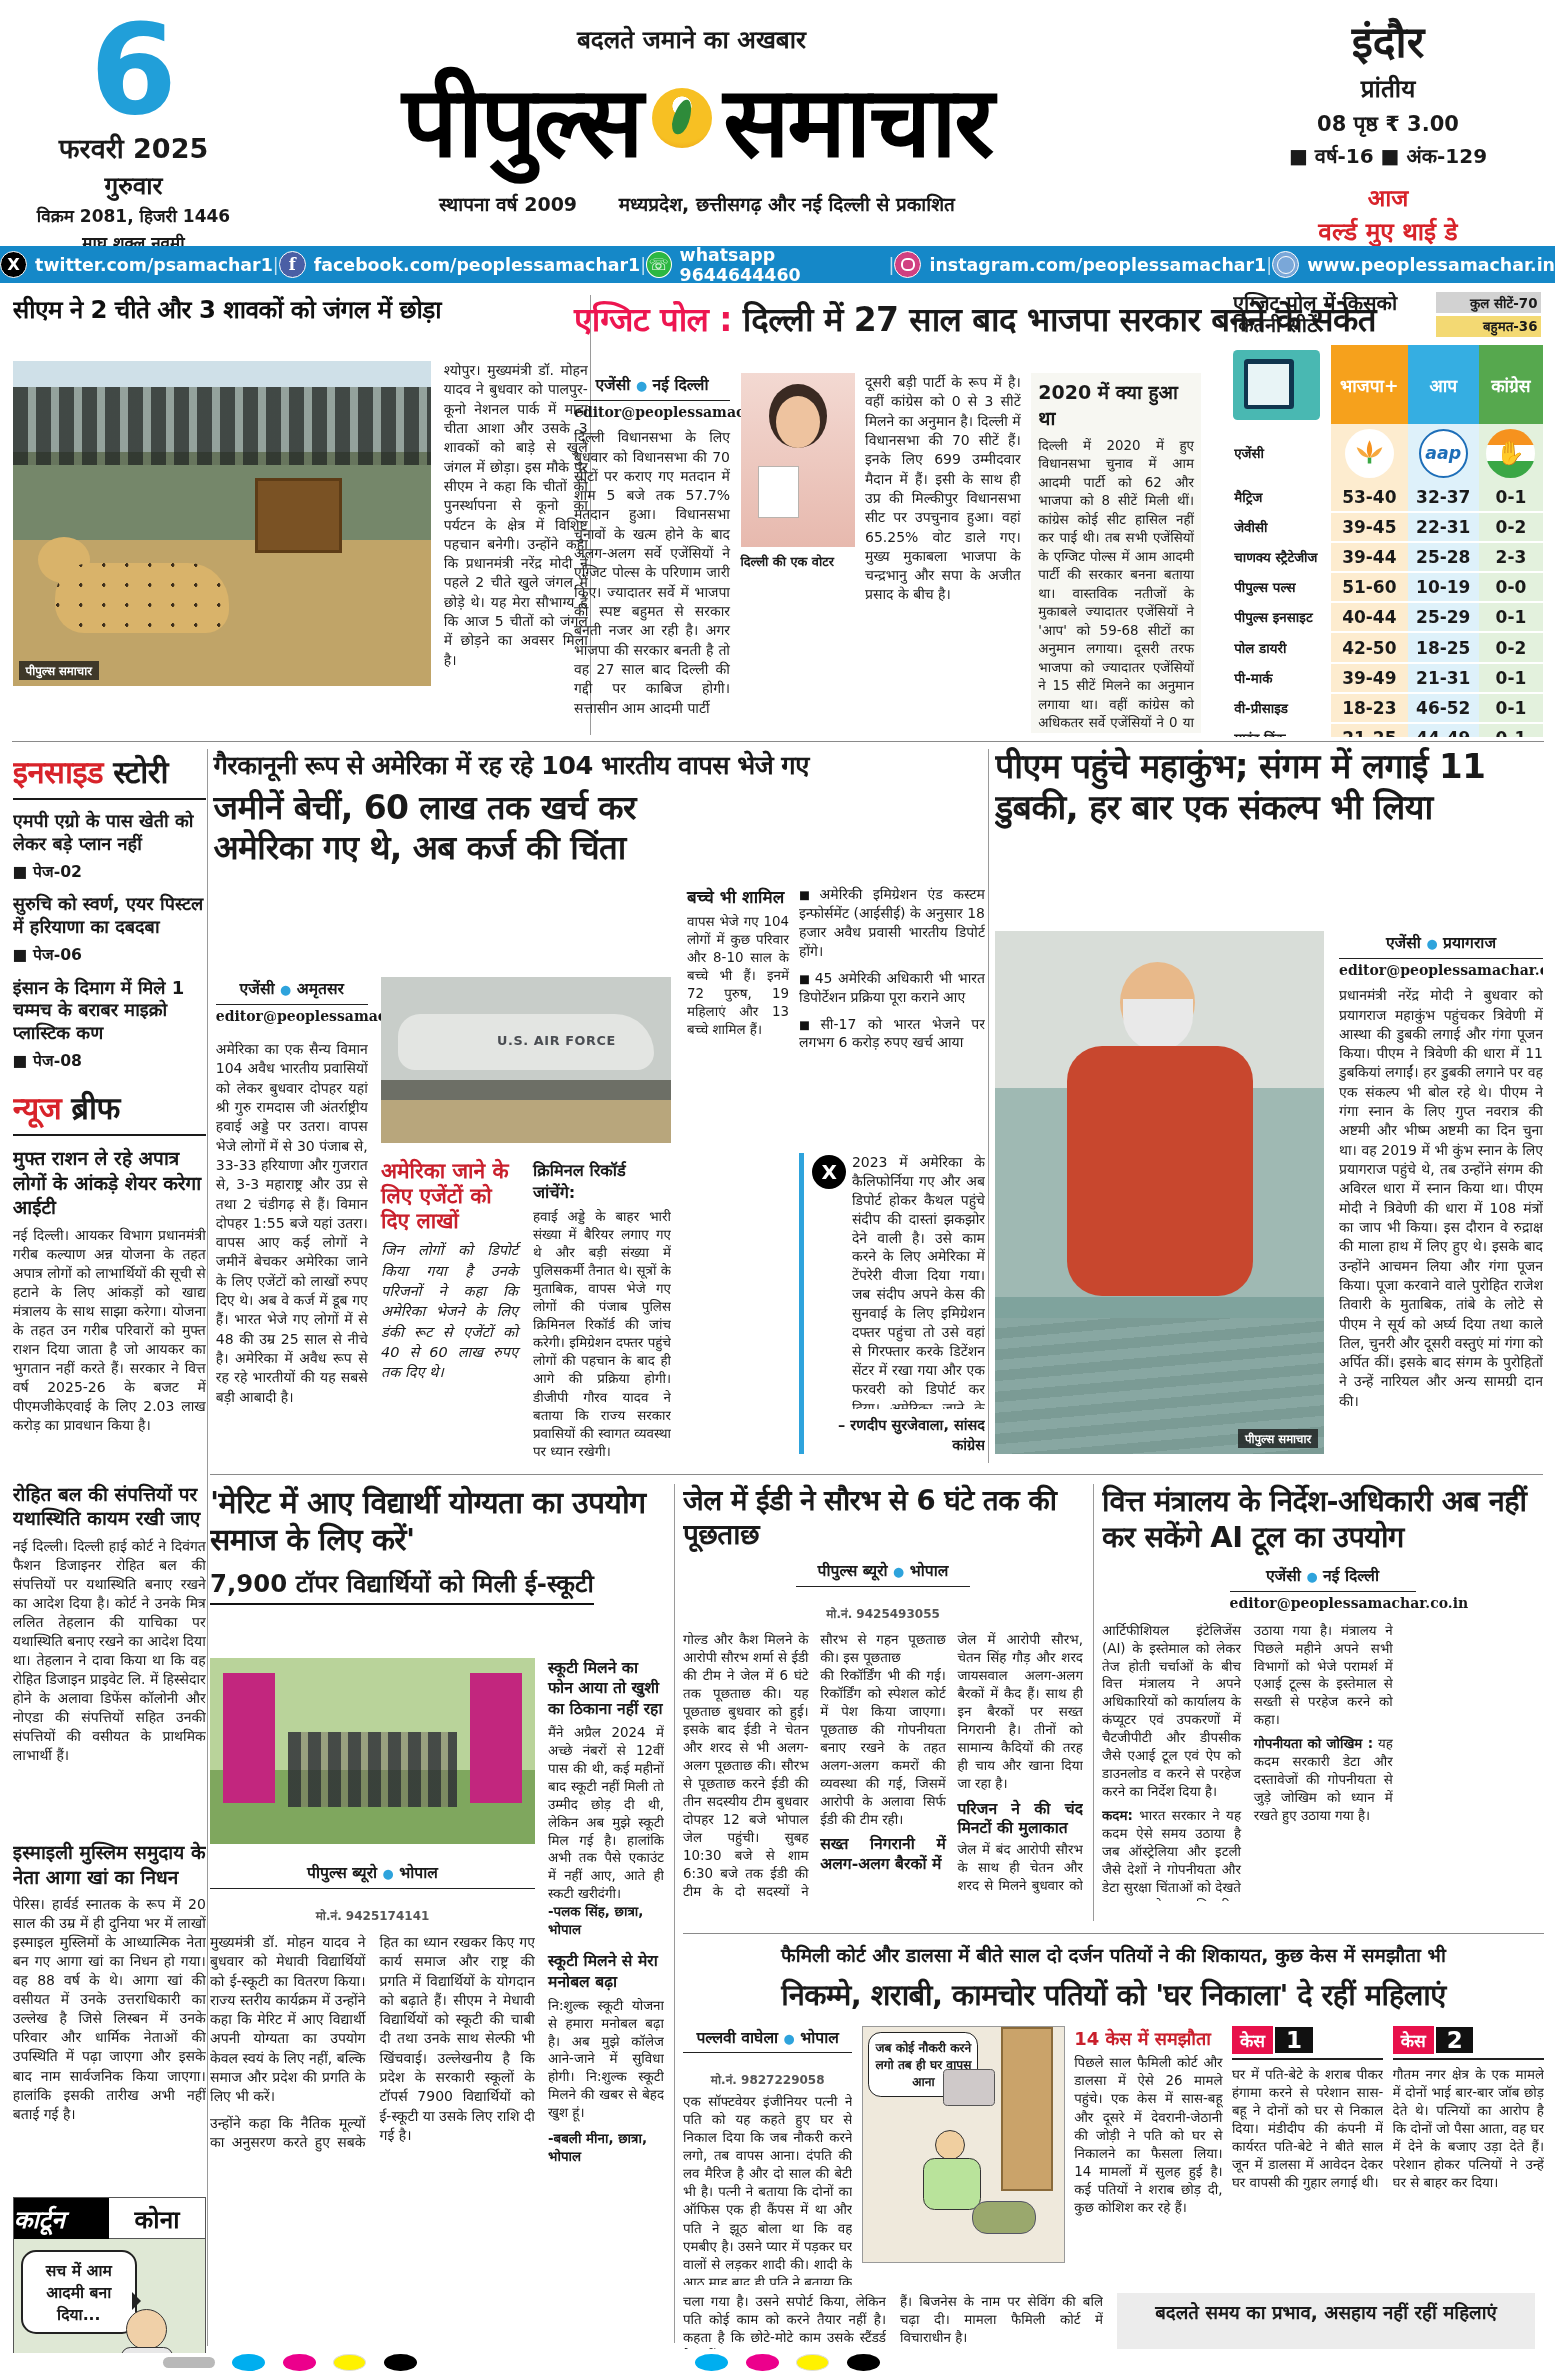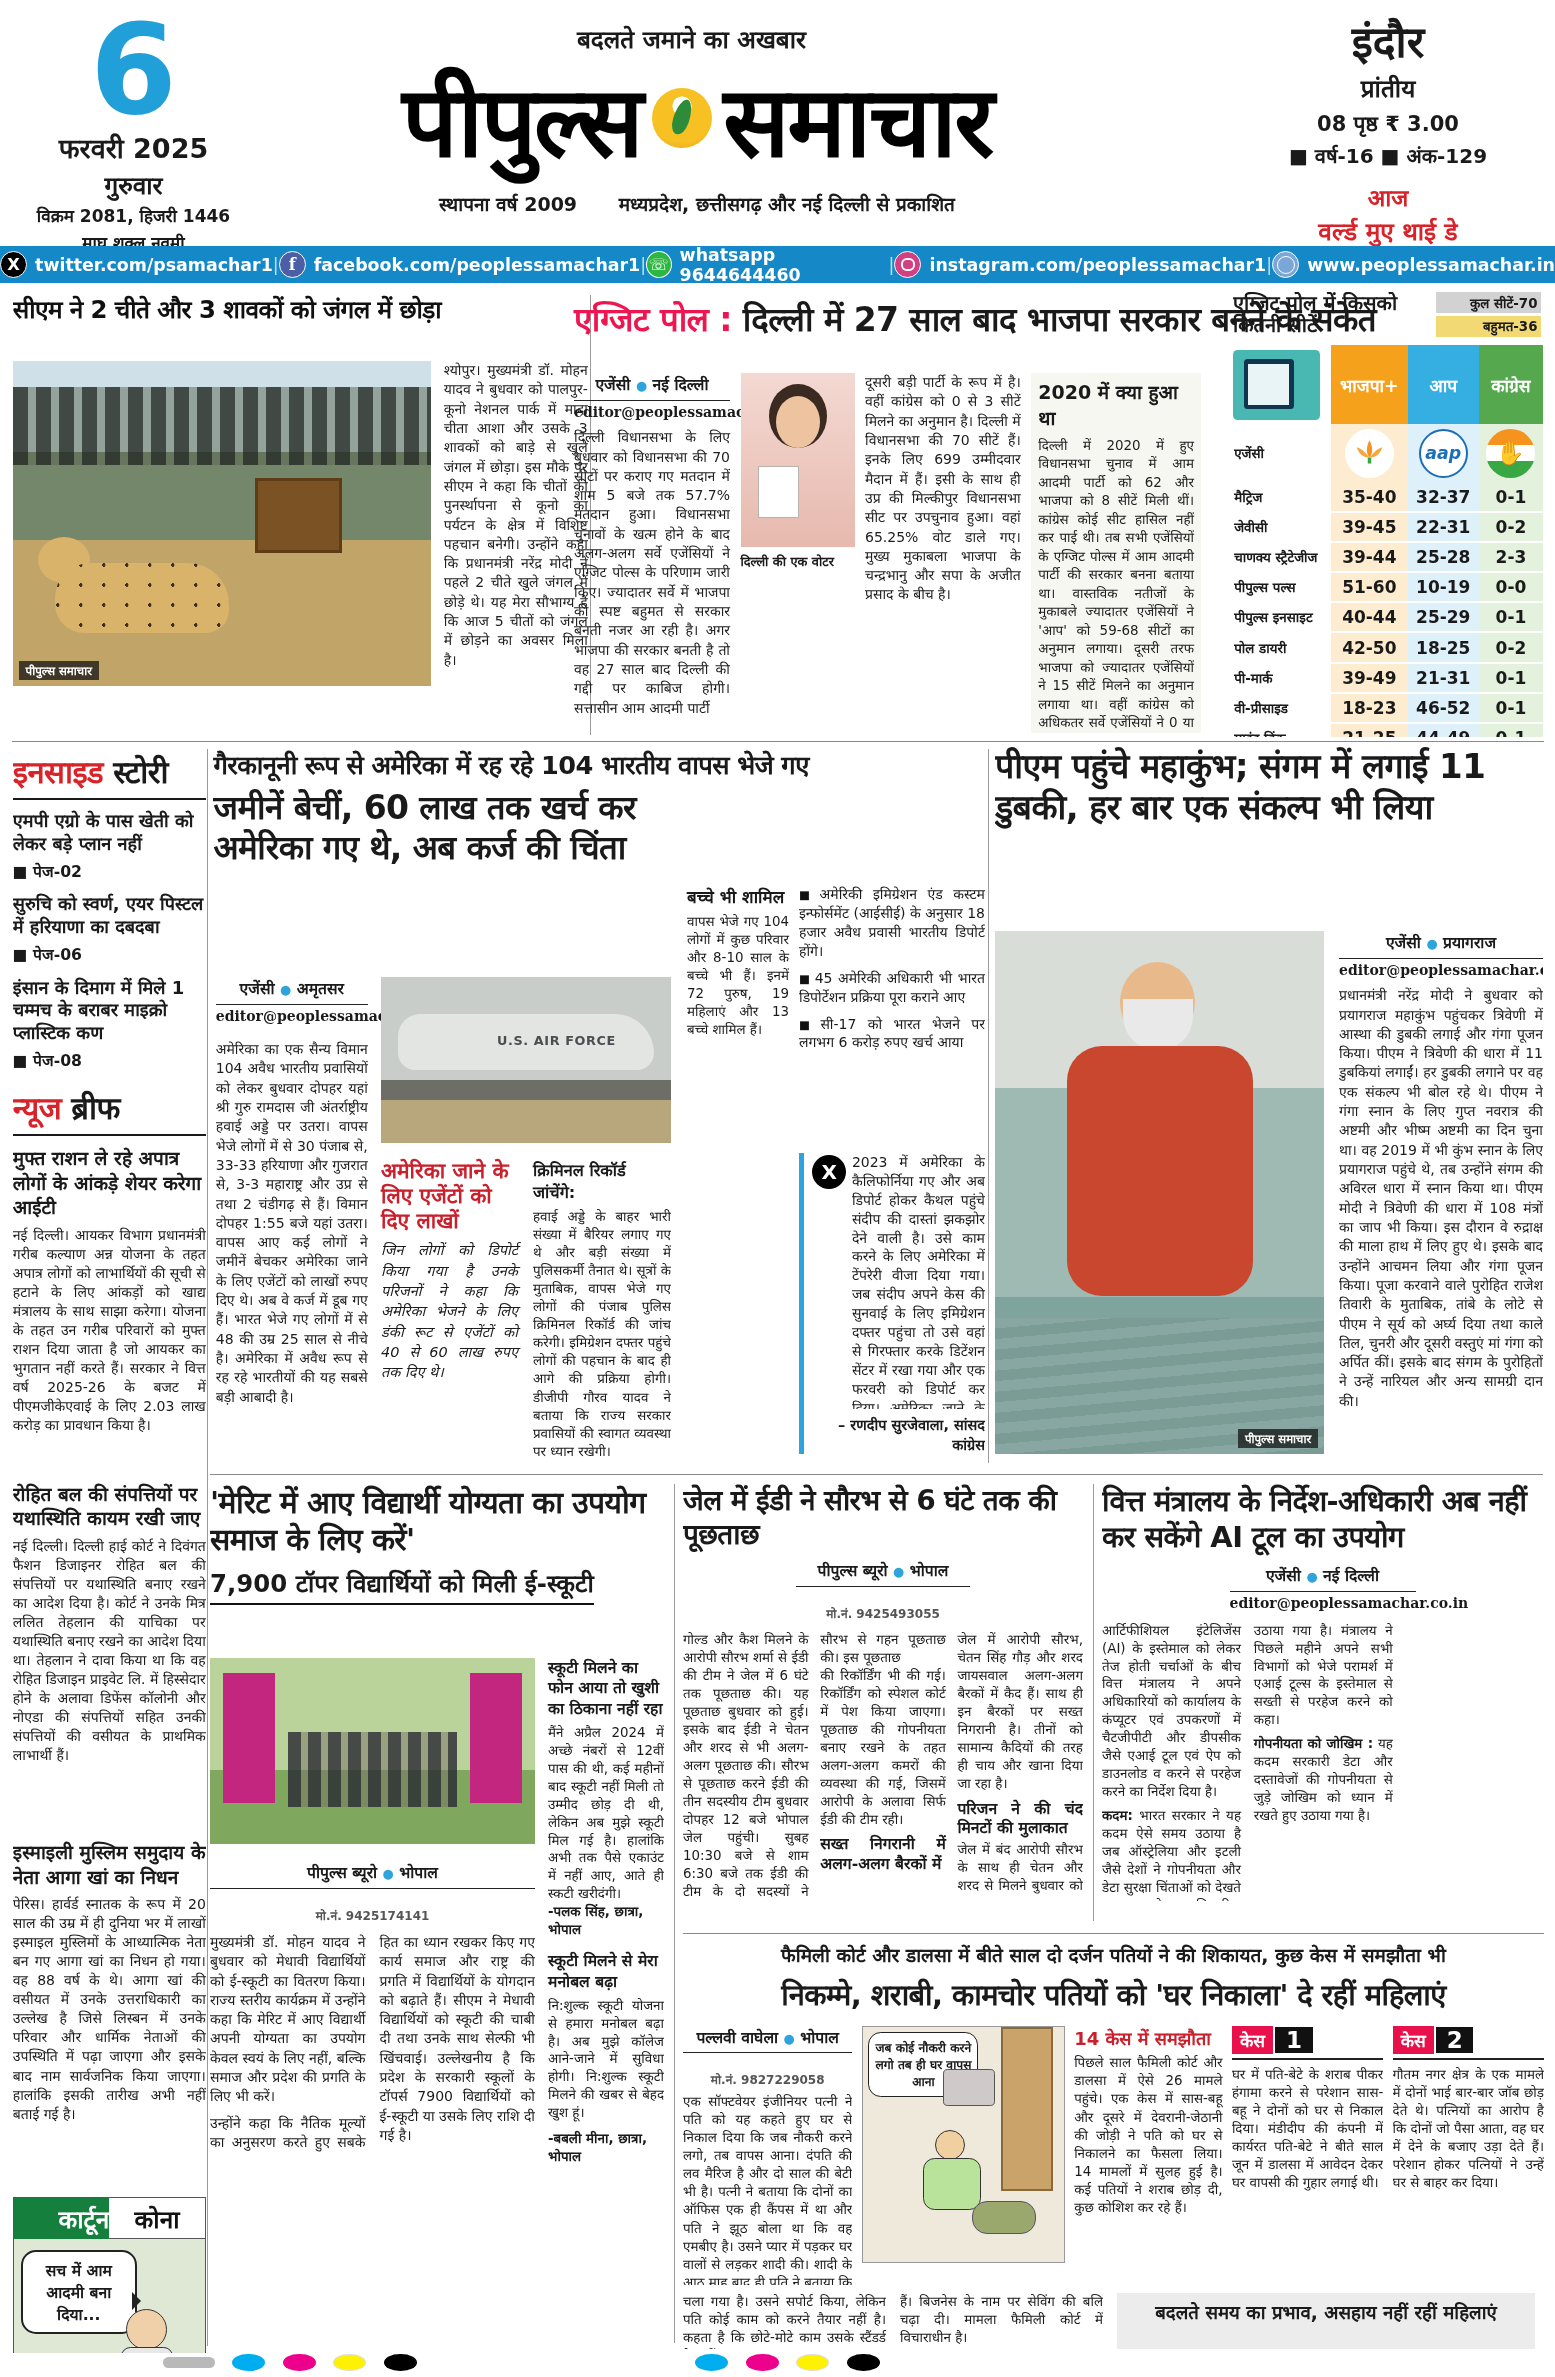--- a/index.html
+++ b/index.html
@@ -115,21 +115,21 @@
   
   .sidebar { left:12.8px; top:750px; width:193px; height:1603px; }
   .sb-head { font-size:31px; font-weight:800; border-bottom:2.9px solid #1a1a1a; padding-bottom:5.8px; margin-bottom:10.5px; letter-spacing:-0.6px; }
   .sb-red { color:#d8232a; }
   .sb-item-hl { font-size:18px; font-weight:800; line-height:1.25; }
   .sb-page { font-size:15.7px; font-weight:bold; margin:4.6px 0 11.6px 0; }
   .sb-brief-hl { font-size:19px; font-weight:800; line-height:1.3; margin-bottom:5.8px; }
   .sb-brief-bd { font-size:14px; line-height:1.36; text-align:justify; }
   .cartoon-box { border:1.7px solid #555; margin-top:14px; }
   .cartoon-head { display:flex; font-size:24.4px; font-weight:800; }
-  .cartoon-head .l { background:#15803d; color:#fff; flex:1; text-align:right; padding:3.5px 0; }
+  .cartoon-head .l { background:#000000; color:#fff; flex:1; text-align:left; padding:3.5px 0;font-style:italic; }
   .cartoon-head .r { background:#fff; color:#111; flex:1; text-align:center; padding:3.5px 0; border-bottom:1.7px solid #555; }
   .cartoon-body { height:325px; background:#dfe8d5; position:relative; }
   .bubble { position:absolute; left:7px; top:10.5px; width:116px; background:#fff; border:2.3px solid #222; border-radius:15px; padding:7px; font-size:15.7px; font-weight:bold; text-align:center; }
   .bubble::after { content:""; position:absolute; right:-15px; top:50%; border:9.3px solid transparent; border-left-color:#222; }
   .toon-man { position:absolute; right:23px; top:70px; width:70px; height:128px; }
   .toon-head { width:41px; height:41px; border-radius:50%; background:#f0d0a8; border:1.7px solid #333; margin:0 auto; }
   .toon-bd { width:52px; height:70px; background:#e8e8e8; border:1.7px solid #333; border-radius:9.3px; margin:-3.5px auto 0; }
 
   
   .story-america { left:210px; top:746px; width:775px; height:721px; }
@@ -371,21 +371,21 @@
         </div>
       </td>
       <td class="logo-cell cell-cong">
         <div class="party-logo cong-circle">
               <span class="hand">✋</span>
             </div>
       </td>
     </tr>
     <tr>
           <td class="col-agency">मैट्रिज</td>
-          <td class="seat cell-bjp">35-40</td>
+          <td class="seat cell-bjp">53-40</td>
           <td class="seat cell-aap">32-37</td>
           <td class="seat cell-cong">0-1</td>
         </tr>
     <tr>
           <td class="col-agency">जेवीसी</td>
           <td class="seat cell-bjp">39-45</td>
           <td class="seat cell-aap">22-31</td>
           <td class="seat cell-cong">0-2</td>
         </tr>
     <tr>

